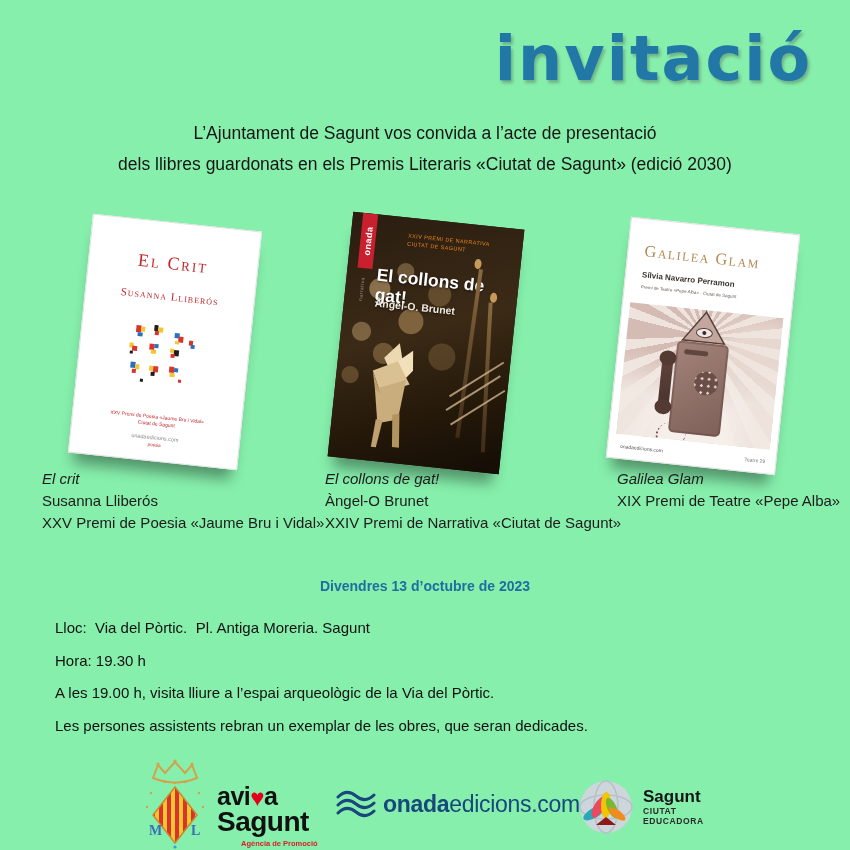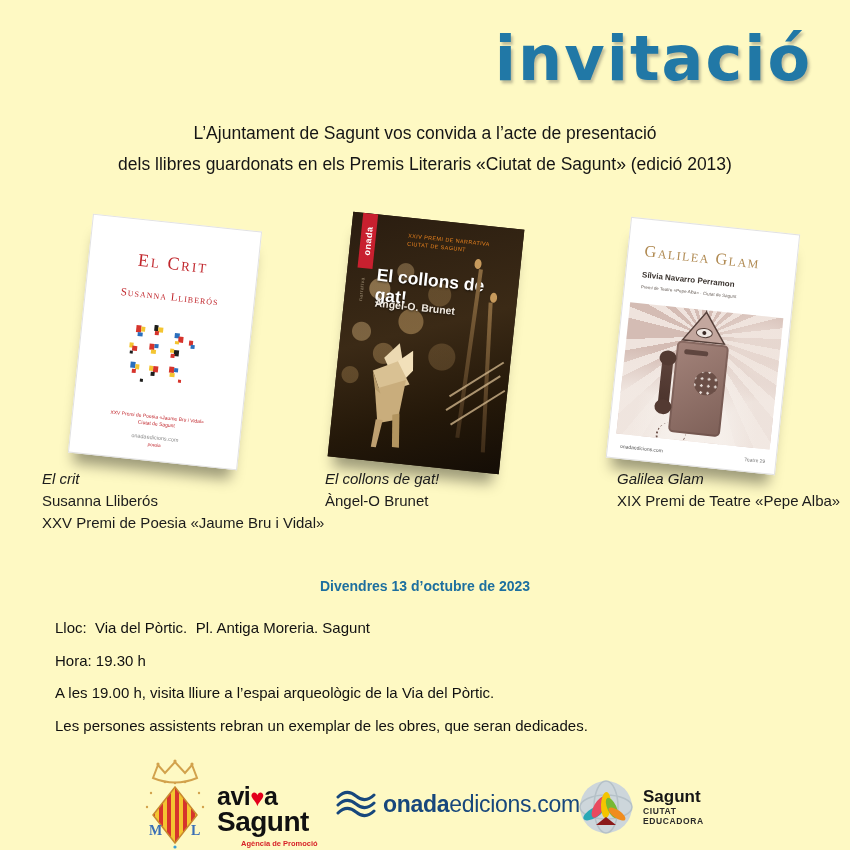--- a/index.html
+++ b/index.html
@@ -1,16 +1,16 @@
 <!DOCTYPE html>
 <html><head>
 <meta charset="utf-8">
 <style>
   html,body{margin:0;padding:0;background:#fff;}
-  .page{position:relative;width:850px;height:850px;background:#fef9c3;overflow:hidden;
+  .page{position:relative;width:850px;height:850px;background:#86efac;overflow:hidden;
         font-family:"Liberation Sans",sans-serif;color:#1a1a1a;}
 
   
   .main-title{position:absolute;top:26px;right:38px;font-family:"DejaVu Sans",sans-serif;
     font-weight:800;font-size:62px;line-height:66px;letter-spacing:2px;color:#2178a6;
     text-shadow:2px 3px 3px rgba(70,70,70,.35);}
 
   
   .intro{position:absolute;top:118px;left:0;width:850px;text-align:center;
     font-size:17.5px;line-height:31px;color:#151515;}
@@ -125,21 +125,21 @@
 </style>
 </head>
 <body>
 
 <div class="page">
 
   <div class="main-title">invitació</div>
 
   <div class="intro">
     <div>L’Ajuntament de Sagunt vos convida a l’acte de presentació</div>
-    <div>dels llibres guardonats en els Premis Literaris «Ciutat de Sagunt» (edició 2013)</div>
+    <div>dels llibres guardonats en els Premis Literaris «Ciutat de Sagunt» (edició 2030)</div>
   </div>
 
   <div class="book book-white book1">
     <div class="b1-title">El Crit</div>
     <div class="b1-author">Susanna Lliberós</div>
     <svg class="b1-art" width="78" height="66" viewBox="0 0 78 66">
       <g transform="translate(9,2)">
           <rect width="5" height="7" fill="#d6342c"></rect>
           <rect x="5" y="1" width="4" height="5" fill="#f4c531"></rect>
           <rect x="2" y="7" width="5" height="4" fill="#2a6fbd"></rect>
@@ -255,20 +255,21 @@
   </div>
 
   <div class="caption cap1">
     <div class="c-title">El crit</div>
     <div>Susanna Lliberós</div>
     <div>XXV Premi de Poesia «Jaume Bru i Vidal»</div>
   </div>
   <div class="caption cap2">
     <div class="c-title">El collons de gat!</div>
     <div>Àngel-O Brunet</div>
+    <div>XXIV Premi de Narrativa «Ciutat de Sagunt»</div>
   </div>
   <div class="caption cap3">
     <div class="c-title">Galilea Glam</div>
     <div>XIX Premi de Teatre «Pepe Alba»</div>
   </div>
 
   <div class="date-heading">Divendres 13 d’octubre de 2023</div>
   <div class="details">
     <div>Lloc:  Via del Pòrtic.  Pl. Antiga Moreria. Sagunt</div>
     <div>Hora: 19.30 h</div>

